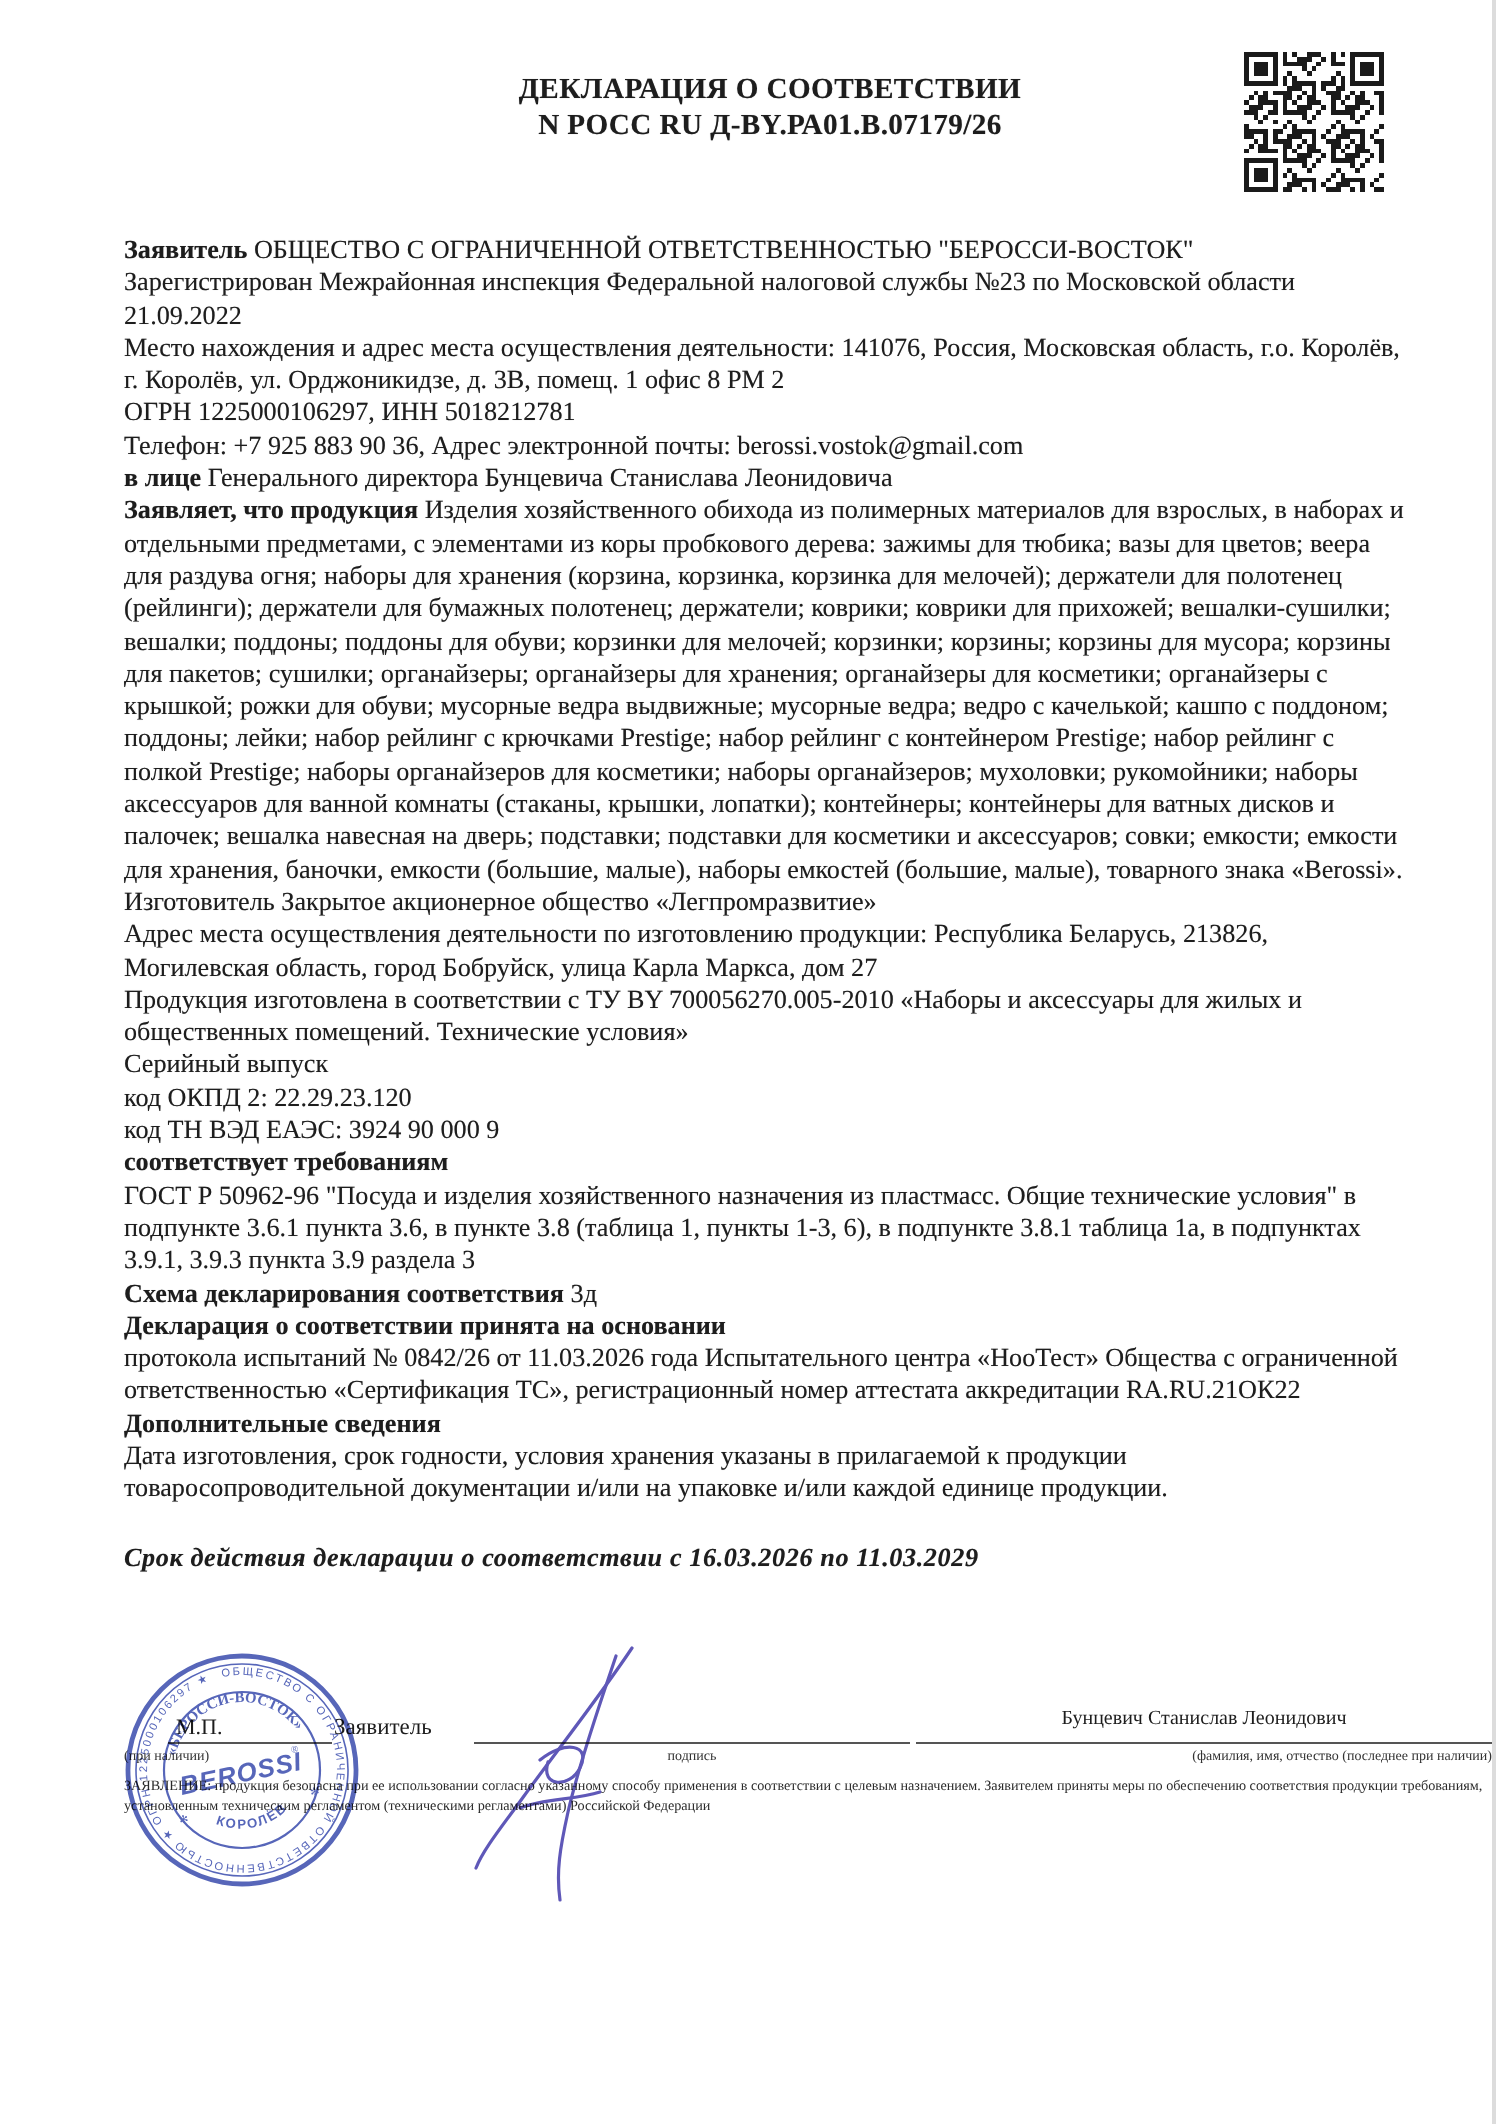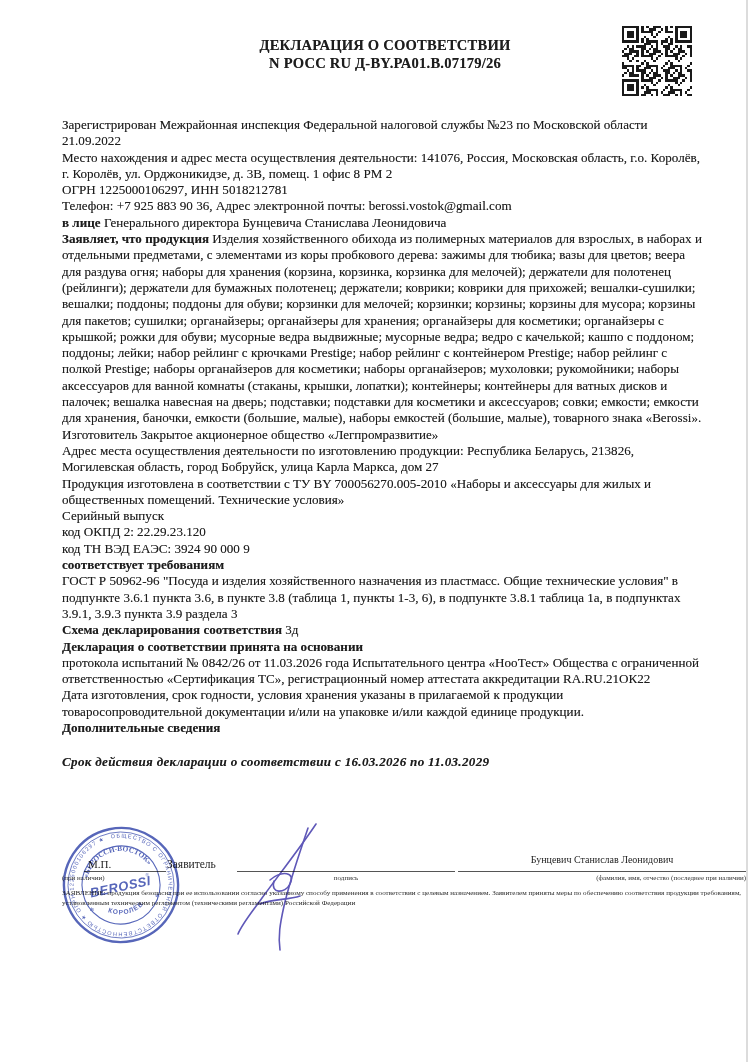--- a/index.html
+++ b/index.html
@@ -363,39 +363,40 @@
       <rect x="18" y="28" width="1" height="1"></rect>
       <rect x="19" y="28" width="1" height="1"></rect>
       <rect x="22" y="28" width="1" height="1"></rect>
       <rect x="24" y="28" width="1" height="1"></rect>
       <rect x="27" y="28" width="1" height="1"></rect>
       <rect x="28" y="28" width="1" height="1"></rect>
     </g>
 </svg>
 
 <div class="content">
+  <p><b>Заявитель</b> <span>ОБЩЕСТВО С ОГРАНИЧЕННОЙ ОТВЕТСТВЕННОСТЬЮ "БЕРОССИ-ВОСТОК"</span></p>
   <p><b></b> <span>Зарегистрирован Межрайонная инспекция Федеральной налоговой службы №23 по Московской области 21.09.2022</span></p>
   <p><b></b> <span>Место нахождения и адрес места осуществления деятельности: 141076, Россия, Московская область, г.о. Королёв, г. Королёв, ул. Орджоникидзе, д. 3В, помещ. 1 офис 8 РМ 2</span></p>
   <p><b></b> <span>ОГРН 1225000106297, ИНН 5018212781</span></p>
   <p><b></b> <span>Телефон: +7 925 883 90 36, Адрес электронной почты: berossi.vostok@gmail.com</span></p>
   <p><b>в лице</b> <span>Генерального директора Бунцевича Станислава Леонидовича</span></p>
   <p><b>Заявляет, что продукция</b> <span>Изделия хозяйственного обихода из полимерных материалов для взрослых, в наборах и отдельными предметами, с элементами из коры пробкового дерева: зажимы для тюбика; вазы для цветов; веера для раздува огня; наборы для хранения (корзина, корзинка, корзинка для мелочей); держатели для полотенец (рейлинги); держатели для бумажных полотенец; держатели; коврики; коврики для прихожей; вешалки-сушилки; вешалки; поддоны; поддоны для обуви; корзинки для мелочей; корзинки; корзины; корзины для мусора; корзины для пакетов; сушилки; органайзеры; органайзеры для хранения; органайзеры для косметики; органайзеры с крышкой; рожки для обуви; мусорные ведра выдвижные; мусорные ведра; ведро с качелькой; кашпо с поддоном; поддоны; лейки; набор рейлинг с крючками Prestige; набор рейлинг с контейнером Prestige; набор рейлинг с полкой Prestige; наборы органайзеров для косметики; наборы органайзеров; мухоловки; рукомойники; наборы аксессуаров для ванной комнаты (стаканы, крышки, лопатки); контейнеры; контейнеры для ватных дисков и палочек; вешалка навесная на дверь; подставки; подставки для косметики и аксессуаров; совки; емкости; емкости для хранения, баночки, емкости (большие, малые), наборы емкостей (большие, малые), товарного знака «Berossi».</span></p>
   <p><b></b> <span>Изготовитель Закрытое акционерное общество «Легпромразвитие»</span></p>
   <p><b></b> <span>Адрес места осуществления деятельности по изготовлению продукции: Республика Беларусь, 213826, Могилевская область, город Бобруйск, улица Карла Маркса, дом 27</span></p>
   <p><b></b> <span>Продукция изготовлена в соответствии с ТУ BY 700056270.005-2010 «Наборы и аксессуары для жилых и общественных помещений. Технические условия»</span></p>
   <p><b></b> <span>Серийный выпуск</span></p>
   <p><b></b> <span>код ОКПД 2: 22.29.23.120</span></p>
   <p><b></b> <span>код ТН ВЭД ЕАЭС: 3924 90 000 9</span></p>
   <p><b>соответствует требованиям</b> <span></span></p>
   <p><b></b> <span>ГОСТ Р 50962-96 "Посуда и изделия хозяйственного назначения из пластмасс. Общие технические условия" в подпункте 3.6.1 пункта 3.6, в пункте 3.8 (таблица 1, пункты 1-3, 6), в подпункте 3.8.1 таблица 1а, в подпунктах 3.9.1, 3.9.3 пункта 3.9 раздела 3</span></p>
   <p><b>Схема декларирования соответствия</b> <span>3д</span></p>
   <p><b>Декларация о соответствии принята на основании</b> <span></span></p>
   <p><b></b> <span>протокола испытаний № 0842/26 от 11.03.2026 года Испытательного центра «НооТест» Общества с ограниченной ответственностью «Сертификация ТС», регистрационный номер аттестата аккредитации RA.RU.21ОК22</span></p>
+  <p><b>Дополнительные сведения</b> <span></span></p>
   <p><b></b> <span>Дата изготовления, срок годности, условия хранения указаны в прилагаемой к продукции товаросопроводительной документации и/или на упаковке и/или каждой единице продукции.</span></p>
-  <p><b>Дополнительные сведения</b> <span></span></p>
   <p class="gap"><b>Срок действия декларации о соответствии с 16.03.2026 по 11.03.2029</b> <span></span></p>
 </div>
 
 <div class="sigblock">
   <div class="mp-label">М.П.</div>
   <div class="mp-line"></div>
   <div class="mp-caption">(при наличии)</div>
 
   <div class="applicant-label">Заявитель</div>
   <div class="sign-line"></div>

